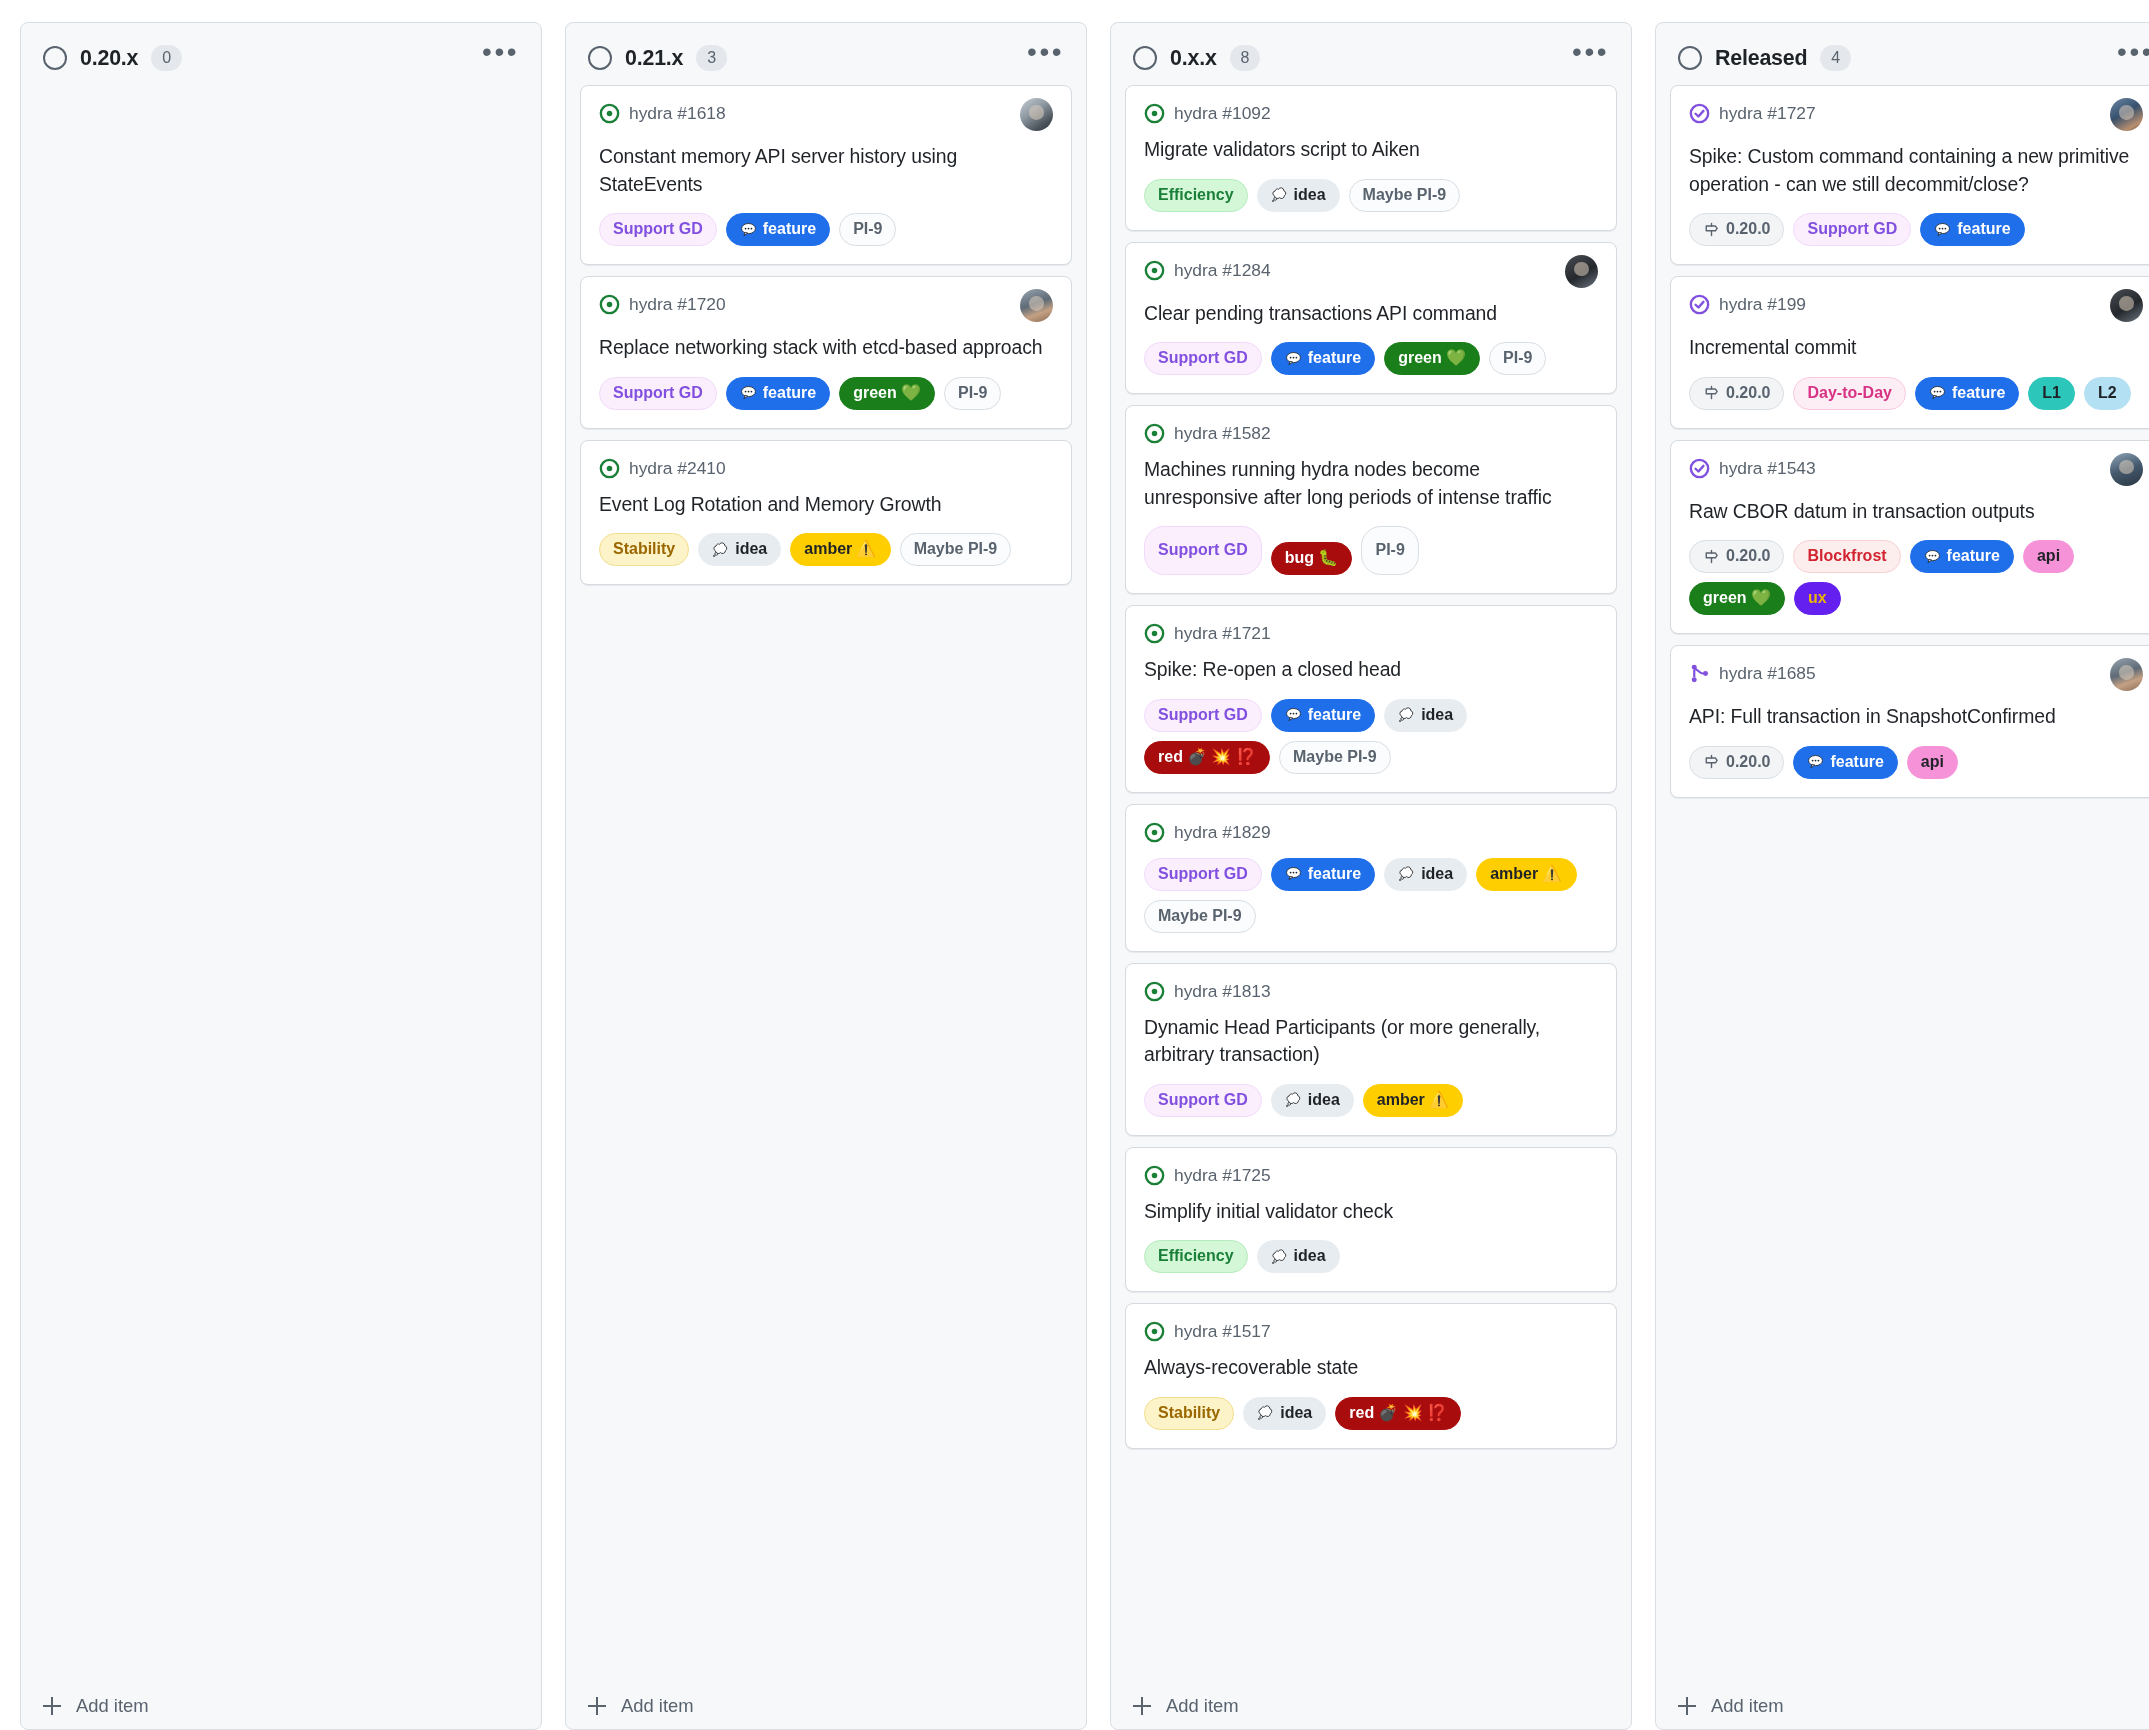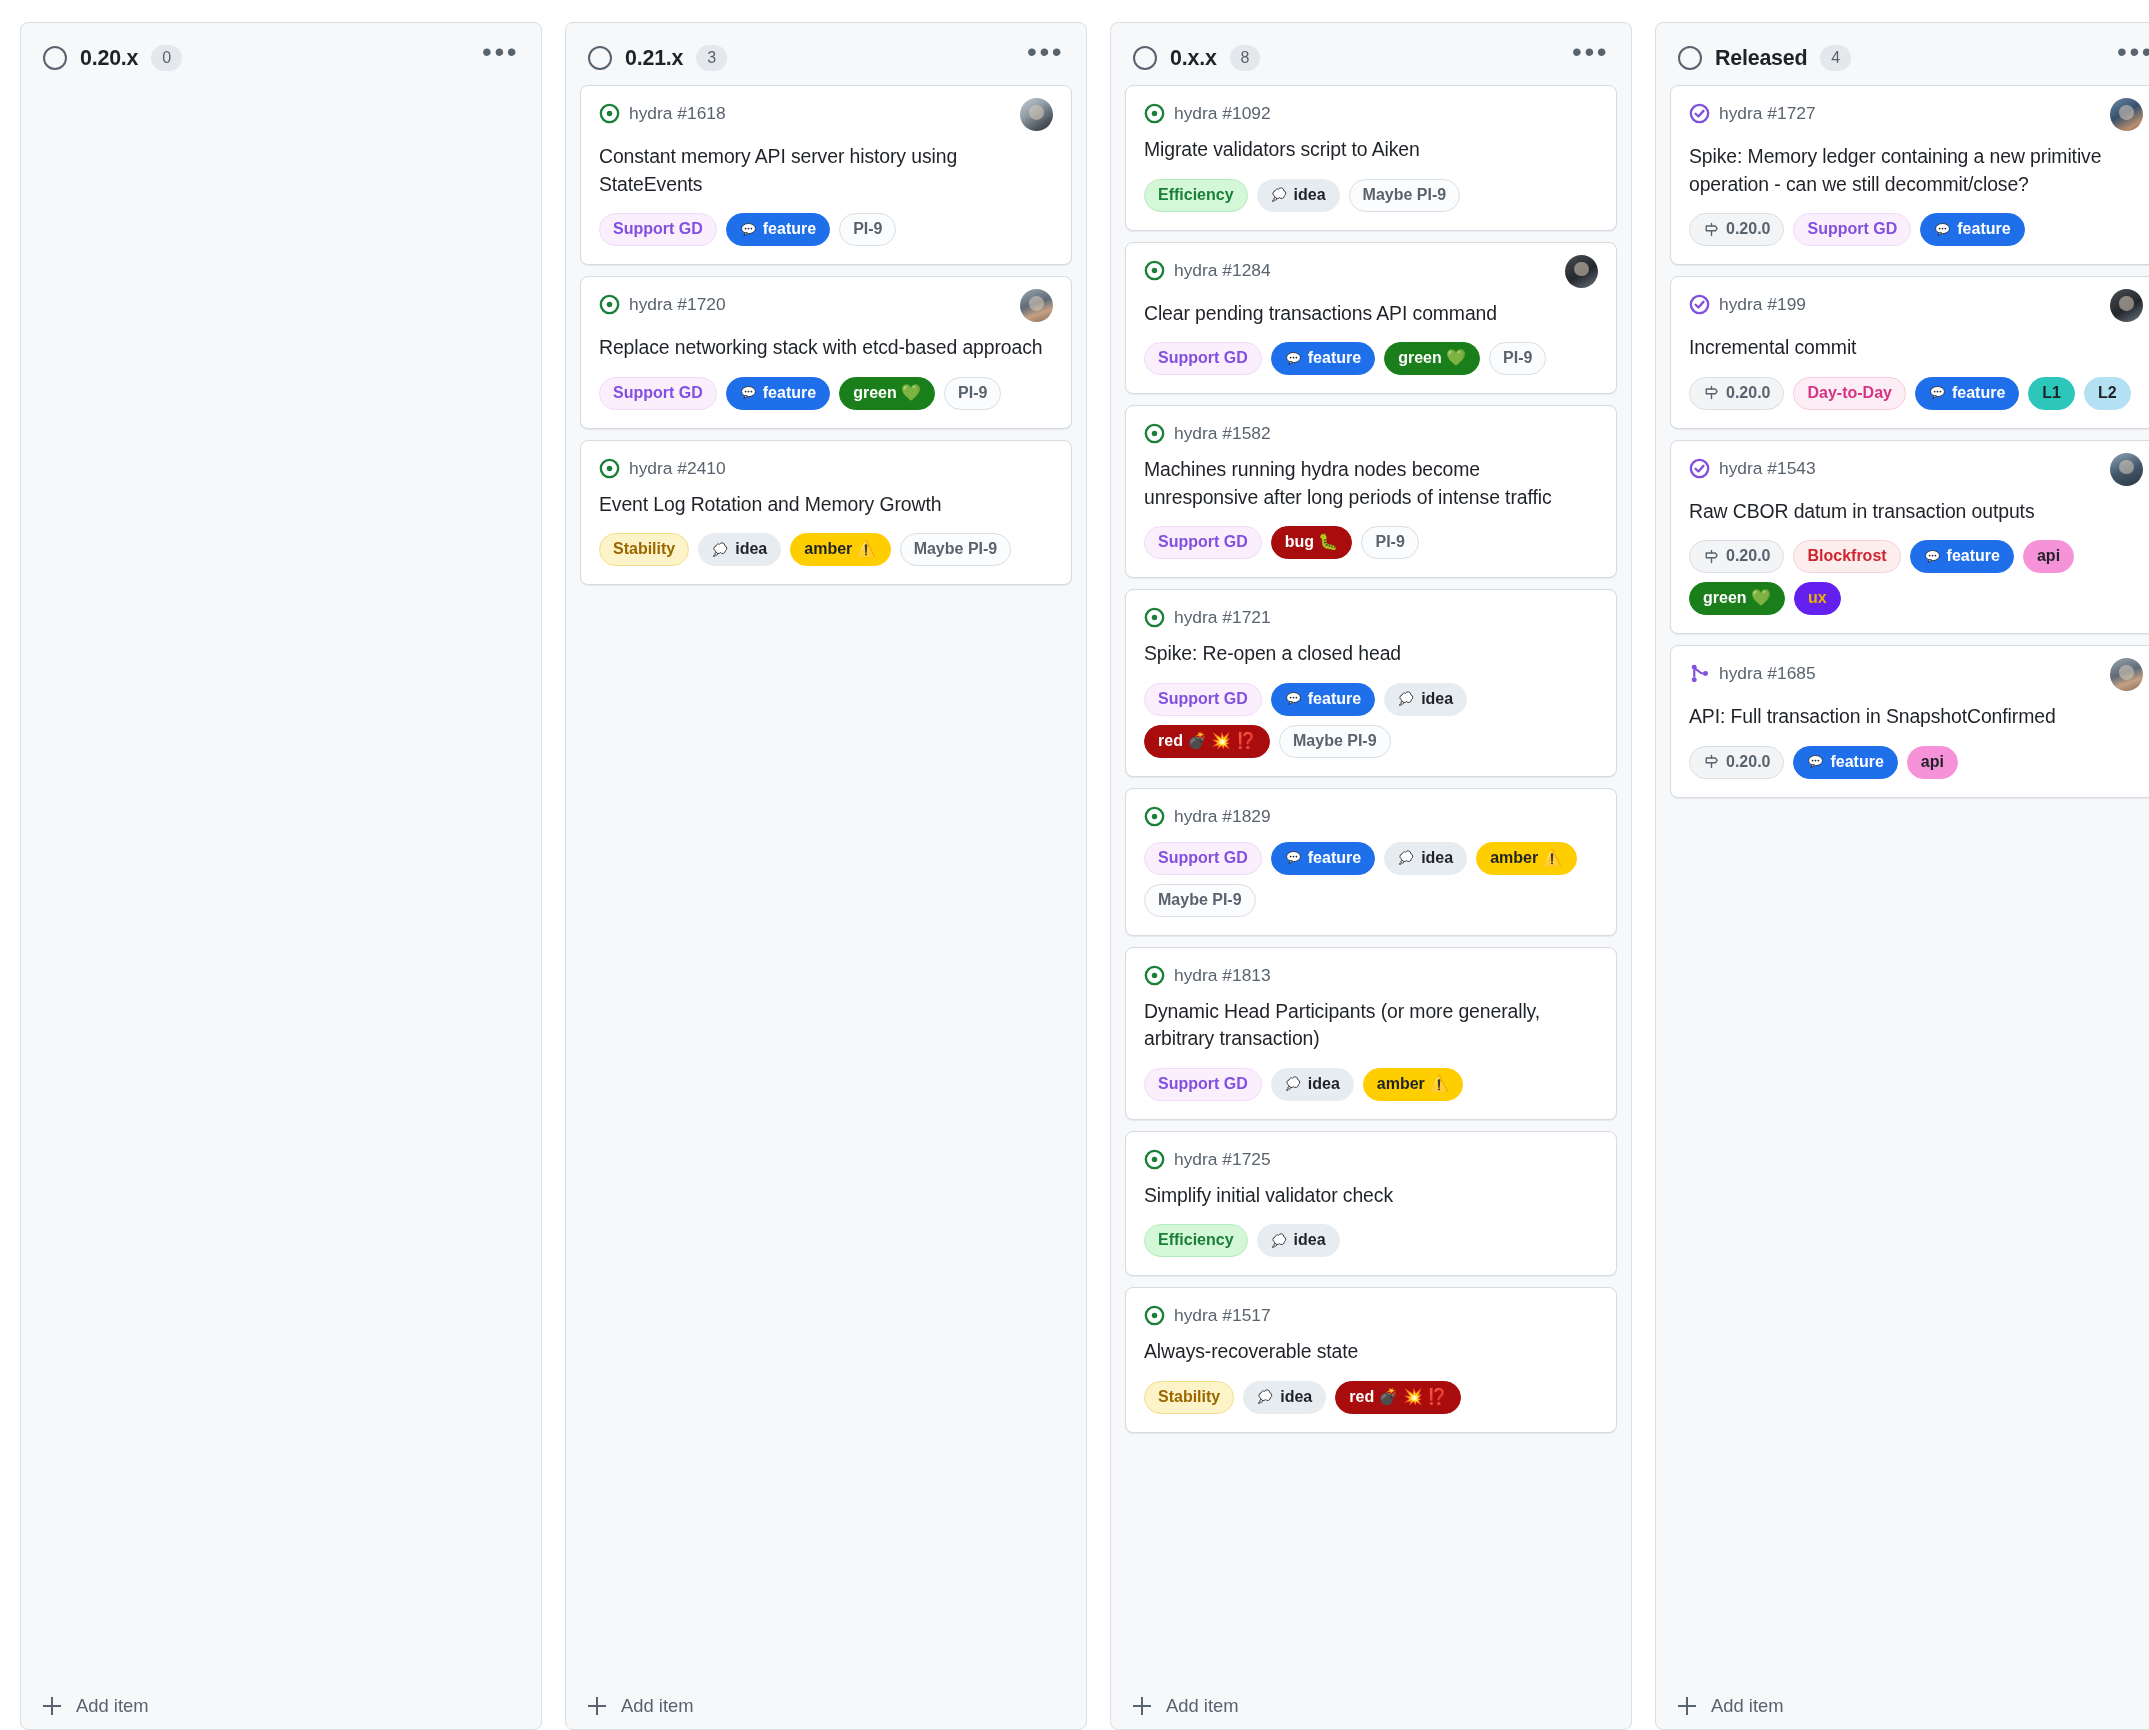--- a/index.html
+++ b/index.html
@@ -386,21 +386,21 @@
                 <circle cx="8" cy="8" r="2.1" fill="#1a7f37"></circle>
               </svg>
               <span class="repo-ref">hydra #1582</span>
             </div>
           </div>
           <div class="card-title">Machines running hydra nodes become unresponsive after long periods of intense traffic</div>
           <div class="labels">
             <span class="lbl" style="background: rgb(251, 239, 253); color: rgb(130, 80, 223); border: 1px solid rgb(241, 217, 251);">
               <span>Support GD</span>
             </span>
-            <span class="lbl" style="background: rgb(168, 12, 12); color: rgb(255, 255, 255); border: 1px solid rgb(168, 12, 12);">
+            <span class="lbl" style="background: rgb(168, 12, 12); color: rgb(255, 255, 255); border: 1px solid rgb(168, 12, 12); margin-top: 16px;">
               <span>bug 🐛</span>
             </span>
             <span class="lbl" style="background: rgb(251, 252, 253); color: rgb(89, 99, 110); border: 1px solid rgb(216, 222, 228);">
               <span>PI-9</span>
             </span>
           </div>
         </div>
         <div class="card">
           <div class="card-top">
             <div class="card-meta">
@@ -581,21 +581,21 @@
           <div class="card-top">
             <div class="card-meta">
               <svg viewBox="0 0 16 16" class="state-icon">
                 <circle cx="8" cy="8" r="6.6" fill="none" stroke="#8250df" stroke-width="1.8"></circle>
                 <path d="M5 8.2 L7.2 10.3 L11 6" fill="none" stroke="#8250df" stroke-width="1.8" stroke-linecap="round" stroke-linejoin="round"></path>
               </svg>
               <span class="repo-ref">hydra #1727</span>
             </div>
             <span class="avatar av-d"></span>
           </div>
-          <div class="card-title">Spike: Memory ledger containing a new primitive operation - can we still decommit/close?</div>
+          <div class="card-title">Spike: Custom command containing a new primitive operation - can we still decommit/close?</div>
           <div class="labels">
             <span class="lbl" style="background: rgb(242, 244, 246); color: rgb(89, 99, 110); border: 1px solid rgb(216, 222, 228);">
               <svg width="17" height="15" viewBox="0 0 18 16">
                 <path d="M9 1.6 V4.2 M9 9.4 V14.4" stroke="#59636e" stroke-width="1.5" stroke-linecap="round" fill="none"></path>
                 <path d="M3.4 4.3 H13.2 L15 6.85 L13.2 9.4 H3.4 Z" fill="none" stroke="#59636e" stroke-width="1.5" stroke-linejoin="round"></path>
               </svg>
               <span>0.20.0</span>
             </span>
             <span class="lbl" style="background: rgb(251, 239, 253); color: rgb(130, 80, 223); border: 1px solid rgb(241, 217, 251);">
               <span>Support GD</span>

